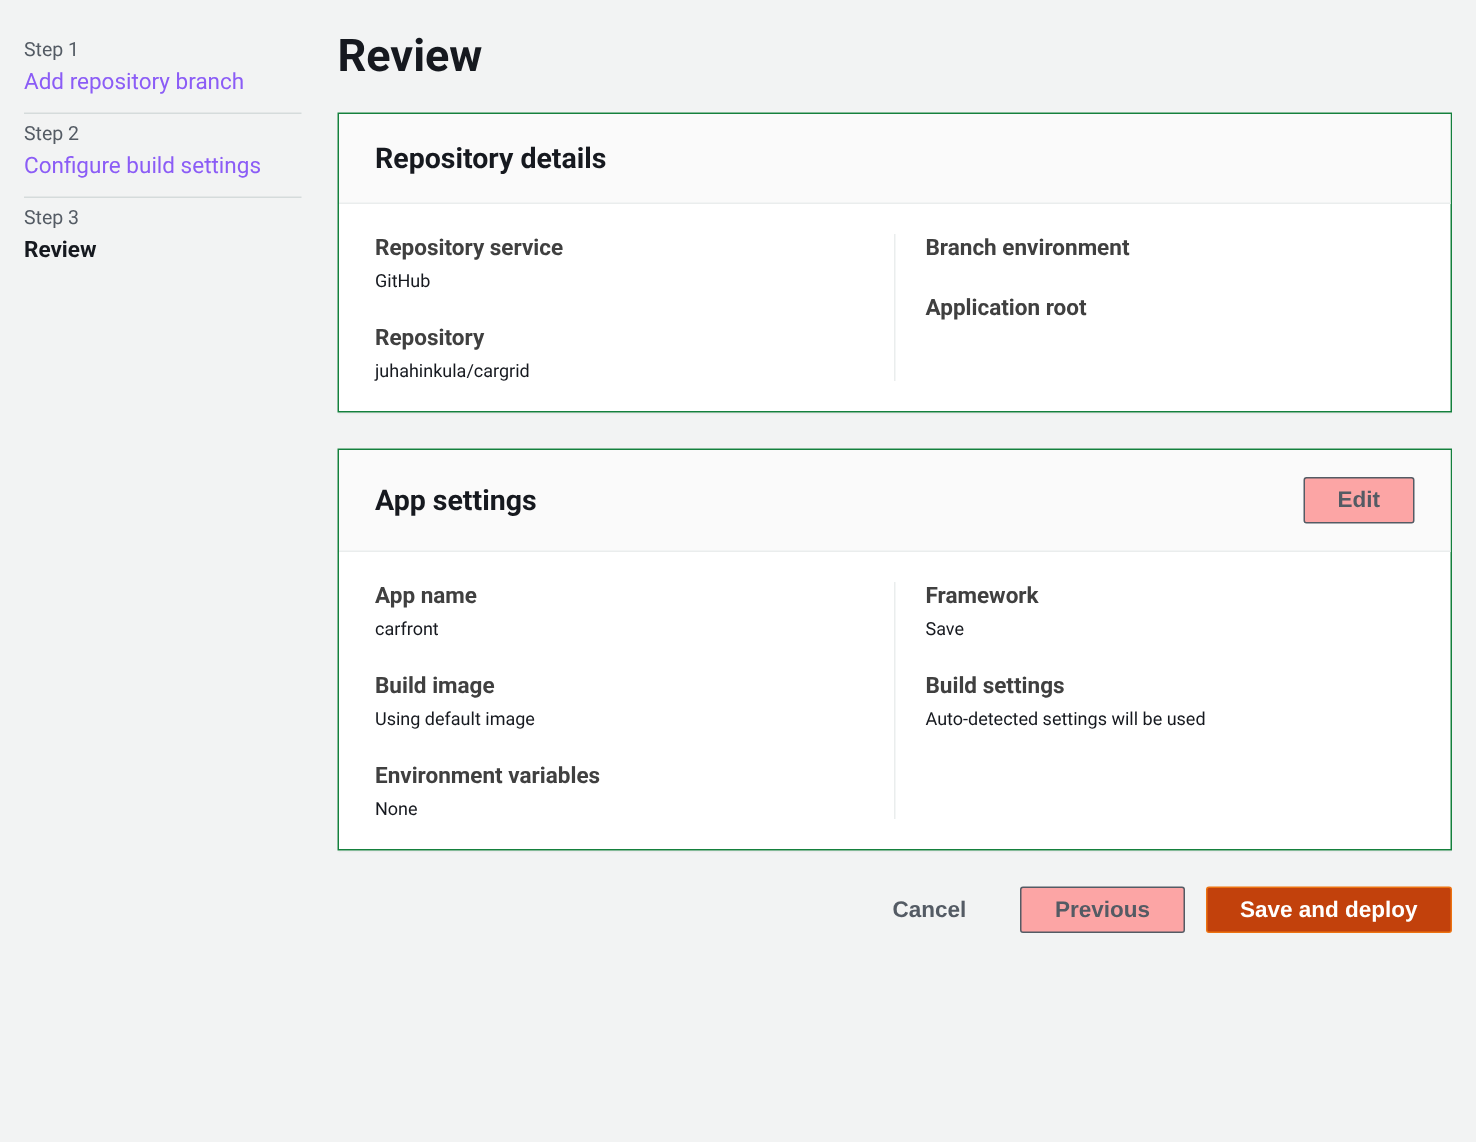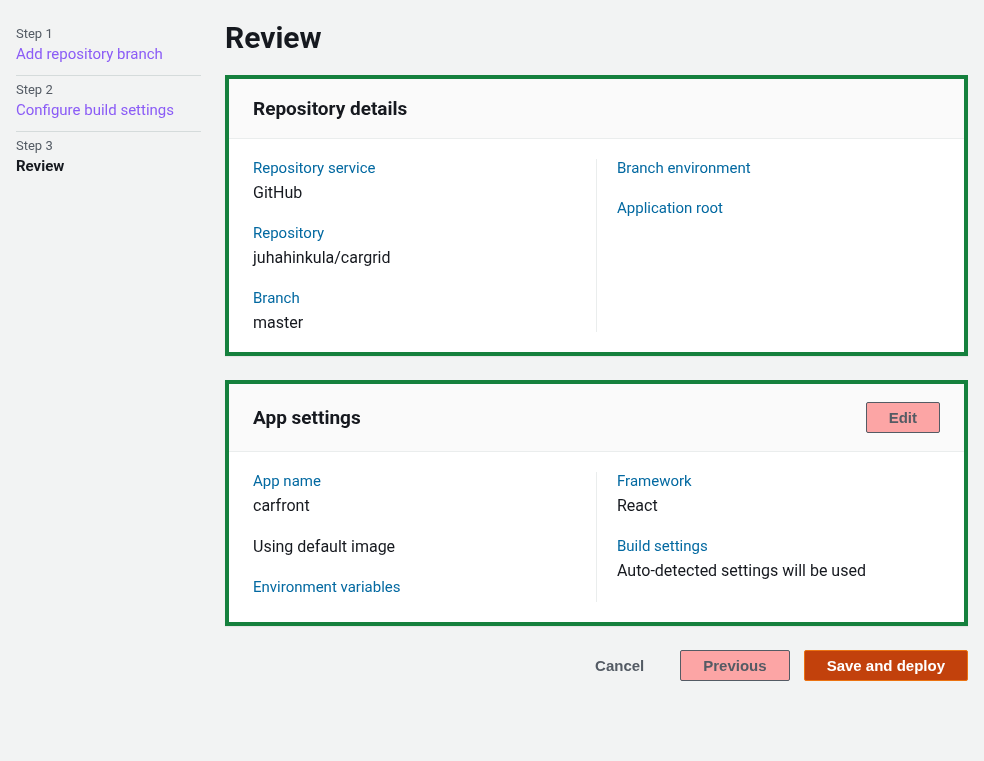--- a/index.html
+++ b/index.html
@@ -50,21 +50,21 @@
       flex: 1;
     }
     .page-title {
       font-size: 30px;
       font-weight: 700;
       color: #16191f;
       margin-bottom: 20px;
     }
     .card {
       background: #fff;
-      border: 4px solid #15803d;
+      border: 1px solid #15803d;
       margin-bottom: 24px;
       box-shadow: 0 1px 1px rgba(0,0,0,0.05);
     }
     .card-header {
       padding: 18px 24px;
       border-bottom: 1px solid #eaeded;
       background: #fafafa;
       display: flex;
       justify-content: space-between;
       align-items: center;
@@ -92,25 +92,26 @@
       padding-left: 0;
     }
     .field {
       margin-bottom: 22px;
     }
     .field:last-child {
       margin-bottom: 0;
     }
     .field-label {
       font-size: 15px;
-      color: #0369a1;
+      color: #404040;
       margin-bottom: 6px;
+      font-weight: bold;
     }
     .field-value {
-      font-size: 16px;
+      font-size: 12px;
       color: #16191f;
     }
     .btn {
       font-size: 15px;
       padding: 6px 22px;
       border-radius: 2px;
       cursor: pointer;
       font-weight: 700;
       border: 1px solid #545b64;
       background: #fca5a5;
@@ -168,24 +169,20 @@
       <div class="card-body">
         <div class="col">
           <div class="field">
             <div class="field-label">Repository service</div>
             <div class="field-value">GitHub</div>
           </div>
           <div class="field">
             <div class="field-label">Repository</div>
             <div class="field-value">juhahinkula/cargrid</div>
           </div>
-          <div class="field">
-            <div class="field-label">Branch</div>
-            <div class="field-value">master</div>
-          </div>
         </div>
         <div class="col-divider"></div>
         <div class="col">
           <div class="field">
             <div class="field-label">Branch environment</div>
             <div class="field-value"></div>
           </div>
           <div class="field">
             <div class="field-label">Application root</div>
             <div class="field-value"></div>
@@ -199,31 +196,33 @@
         <div class="card-title">App settings</div>
         <button class="btn">Edit</button>
       </div>
       <div class="card-body">
         <div class="col">
           <div class="field">
             <div class="field-label">App name</div>
             <div class="field-value">carfront</div>
           </div>
           <div class="field">
+            <div class="field-label">Build image</div>
             <div class="field-value">Using default image</div>
           </div>
           <div class="field">
             <div class="field-label">Environment variables</div>
+            <div class="field-value">None</div>
           </div>
         </div>
         <div class="col-divider"></div>
         <div class="col">
           <div class="field">
             <div class="field-label">Framework</div>
-            <div class="field-value">React</div>
+            <div class="field-value">Save</div>
           </div>
           <div class="field">
             <div class="field-label">Build settings</div>
             <div class="field-value">Auto-detected settings will be used</div>
           </div>
         </div>
       </div>
     </div>
 
     <div class="footer-actions">

